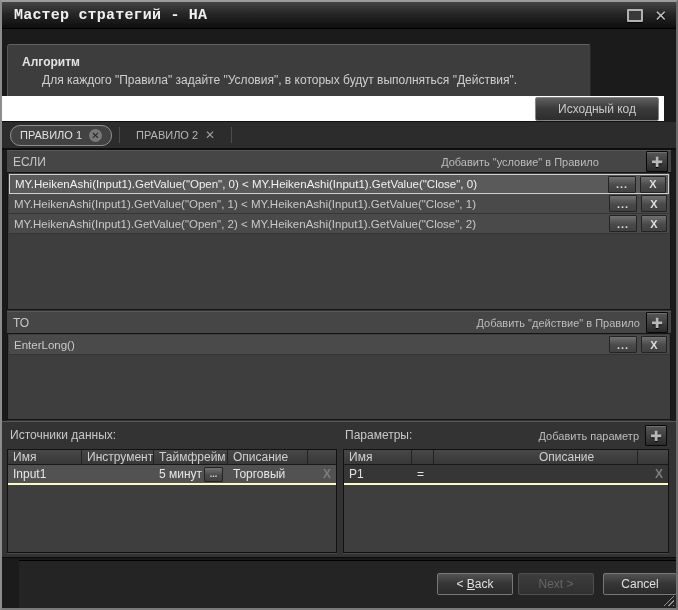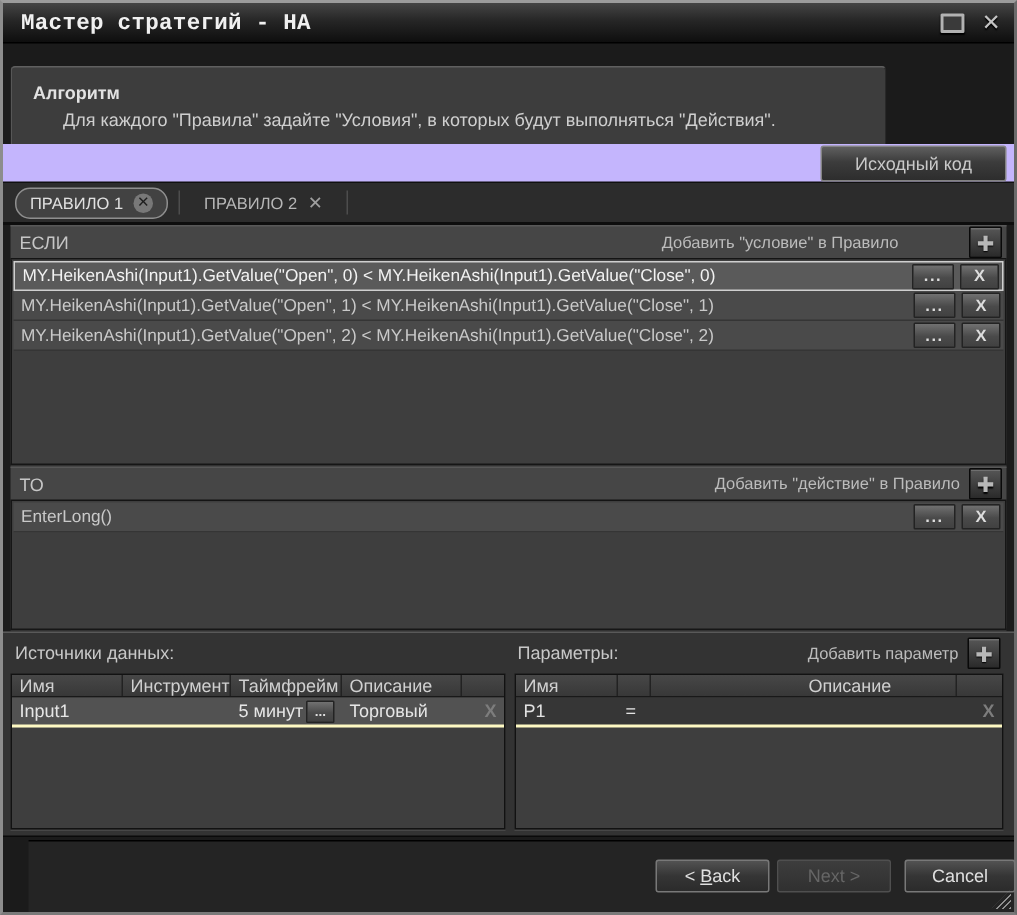--- a/index.html
+++ b/index.html
@@ -30,38 +30,38 @@
     position:absolute; left:5px; top:42px; width:584px; height:60px;
     background:var(--panel-bg,#3d3d3d);
     border:1px solid; border-color:#606060 #292929 #292929 #575757;
     border-radius:3px;
   }
   .algo-title { margin:10px 0 4px 14px; font-weight:bold; color:#e2e2e2; }
   .algo-desc  { margin-left:34px; color:#cfcfcf; }
 
   
   .src-row {
-    position:absolute; left:0; right:0; top:94px; height:26px;
-    background:#c4b5fd; border-bottom:1px solid #101010;
+    position:absolute; left:0; right:12px; top:94px; height:26px;
+    background:#ffffff; border-bottom:1px solid #101010;
     display:flex; justify-content:flex-end; align-items:center; padding-right:5px;padding-left:22px;
   }
   .btn {
     font-family:inherit; font-size:12px; color:#c9c9c9;
     background:linear-gradient(#5f5f5f,#3c3c3c 45%,#2d2d2d);
     border:1px solid #848484; border-radius:2px; text-align:center;
   }
   .src-btn { width:124px; height:24px; }
 
   
   .tab-row {
     position:absolute; left:0; right:0; top:120px; height:28px;
     background:#2c2c2c; border-bottom:2px solid #0d0d0d;
     display:flex; align-items:center; padding-left:8px;
   }
-  .tab { display:flex; align-items:flex-end; gap:7px; padding:3px 9px; font-size:11px; color:#b6b6b6; }
+  .tab { display:flex; align-items:center; gap:7px; padding:3px 9px; font-size:11px; color:#b6b6b6; }
   .tab.active {
     background:#424242; border:1px solid #8f8f8f; border-radius:10px; color:#e0e0e0;
   }
   .tab-close { font-size:10px; font-weight:bold; line-height:13px; }
   .tab-close.circled {
     width:13px; height:13px; border-radius:50%; background:#787878; color:#1e1e1e; text-align:center;
   }
   .tab-close.plain { color:#9e9e9e; font-size:12px; }
   .tab-sep { width:1px; height:16px; background:#4d4d4d; margin:0 7px; }
 

